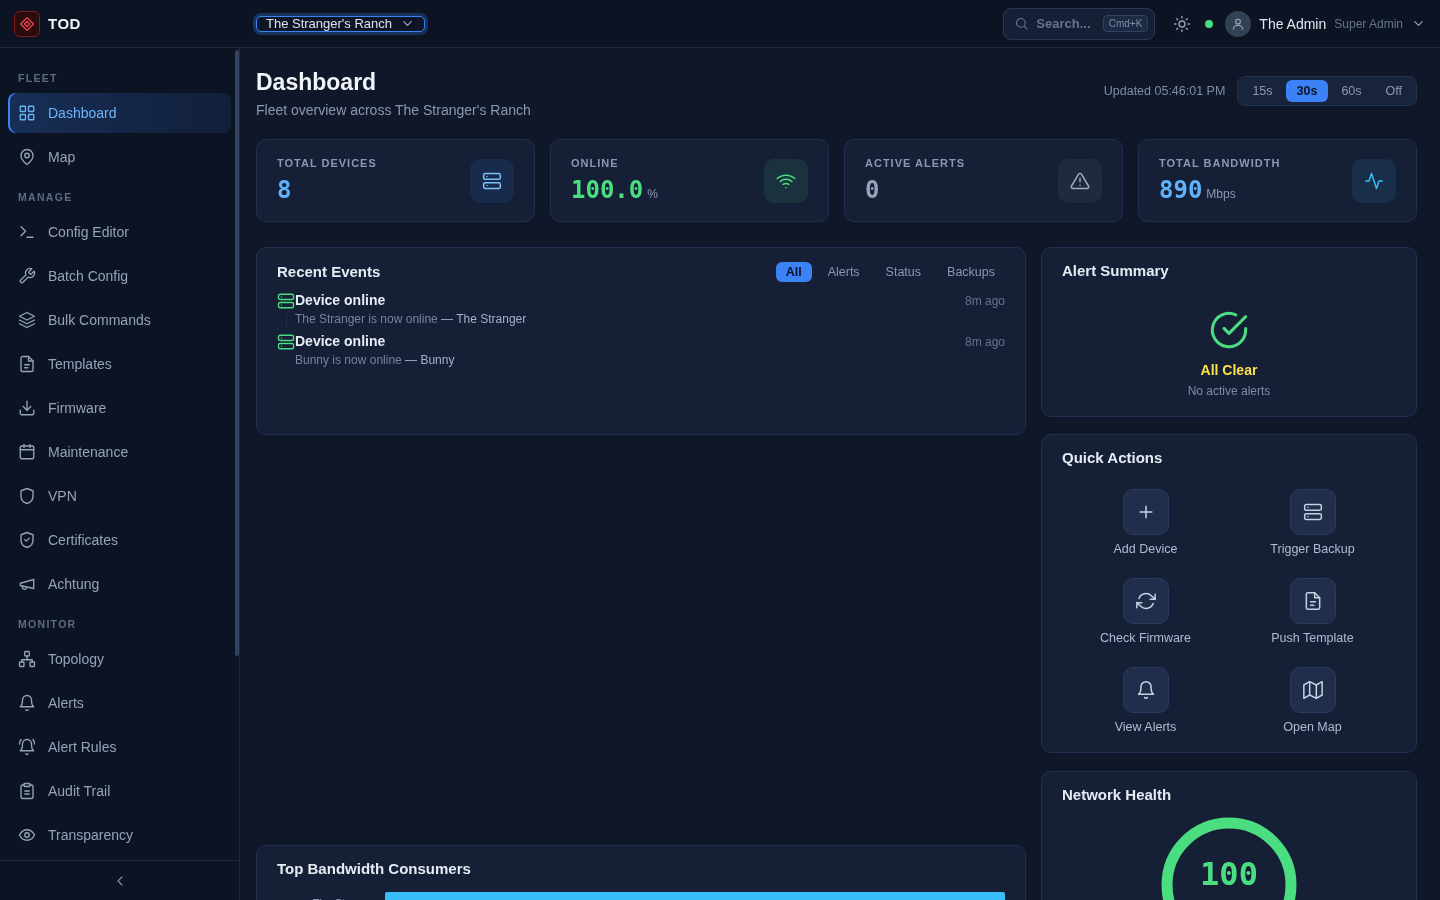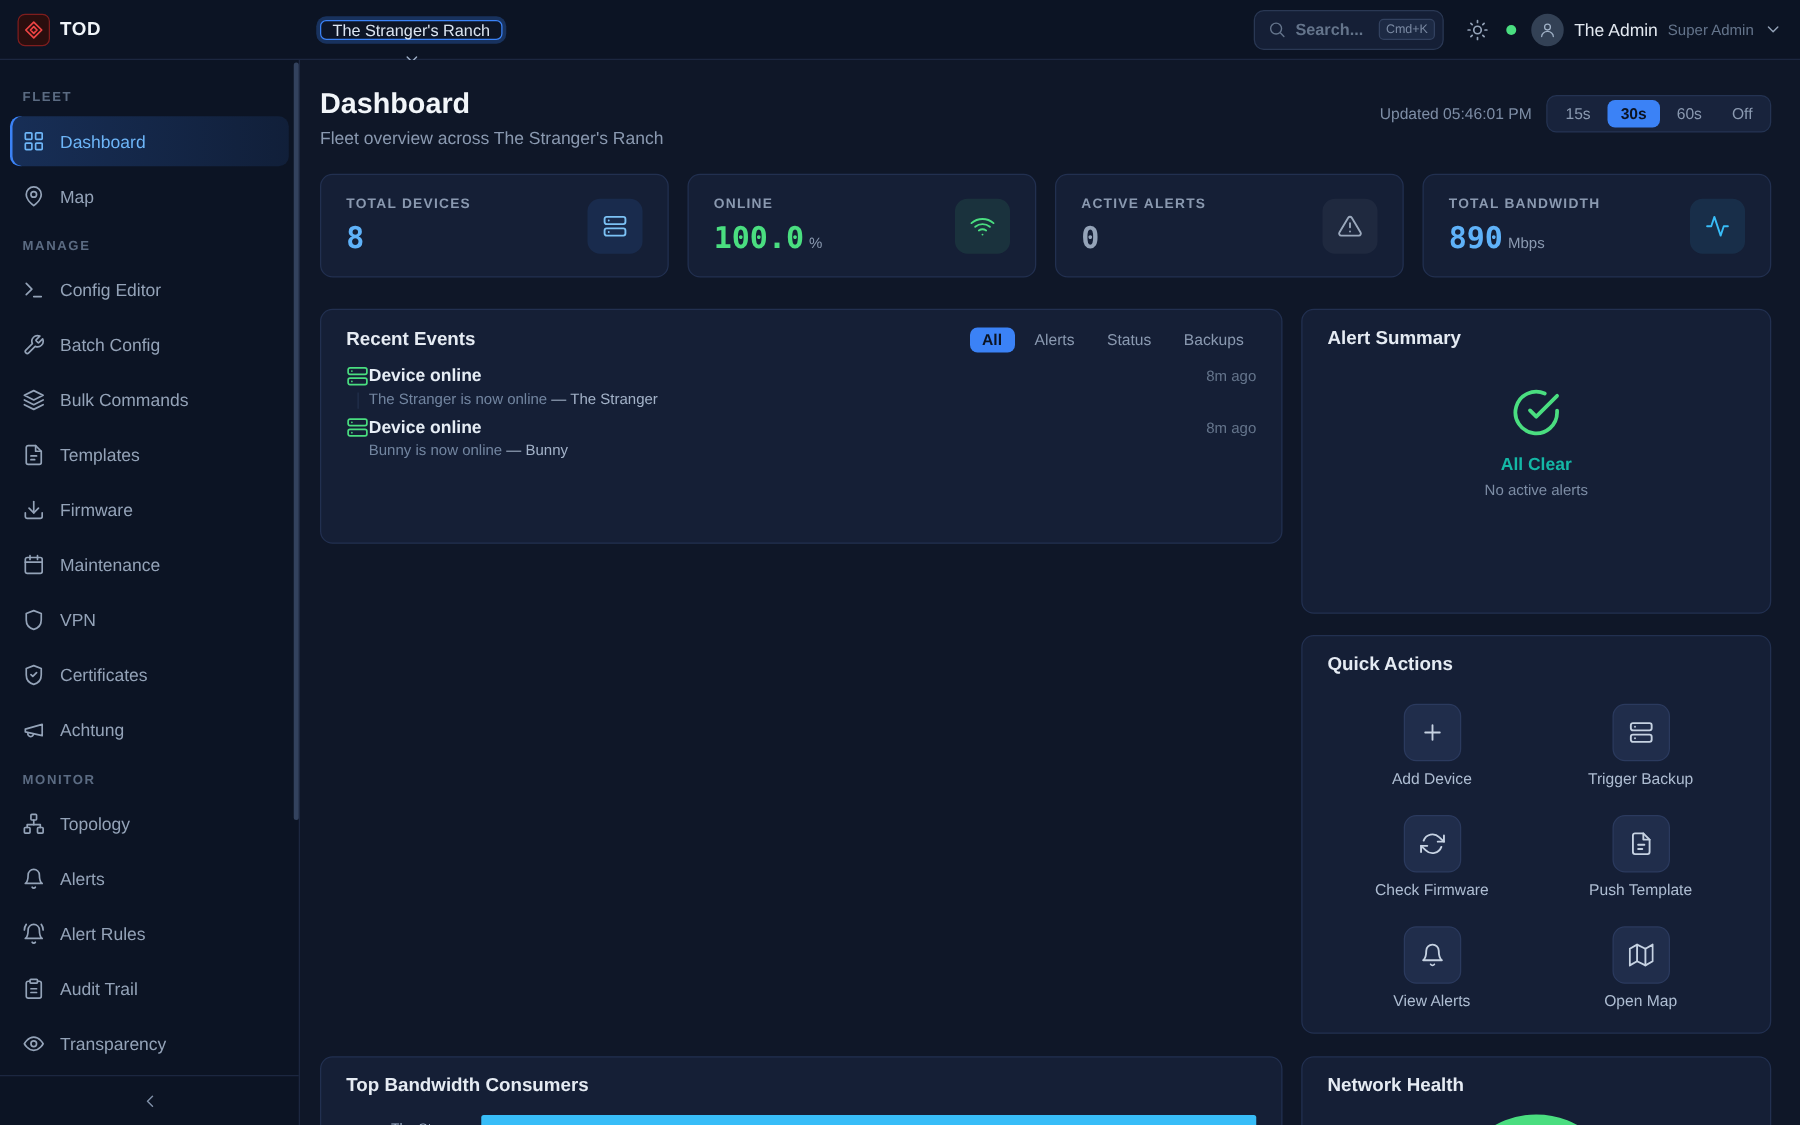--- a/index.html
+++ b/index.html
@@ -16,21 +16,21 @@
   
   .topbar { height:48px; background:#0c1424; border-bottom:1px solid #1c2740;
             display:flex; align-items:center; }
   .brand { width:240px; flex:none; display:flex; align-items:center; gap:8px; padding-left:14px; }
   .logo { width:26px; height:26px; border-radius:6px; background:#2a0e0e; border:1px solid #7f1d1d;
           display:flex; align-items:center; justify-content:center; color:#ef4444; }
   .logo .icon { width:18px; height:18px; }
   .brand-name { font-weight:700; font-size:15px; letter-spacing:.5px; color:#f1f5f9; }
   .fleet-select { margin-left:16px; height:16px; display:flex; align-items:center; gap:8px;
     background:#0d1526; border:1px solid #3b82f6; box-shadow:0 0 0 3px rgba(59,130,246,.28);
-    border-radius:5px; padding:0 9px; font-size:13px; color:#dbe5f1; cursor:pointer;flex-direction:column; }
+    border-radius:5px; padding:0 9px; font-size:13px; color:#dbe5f1; cursor:pointer; }
   .fleet-select .icon { color:#9fb0c8; }
   .top-spacer { flex:1; }
   .searchbox { width:152px; height:32px; background:#151f36; border:1px solid #2a3854; border-radius:8px;
     display:flex; align-items:center; gap:7px; padding:0 6px 0 10px; color:#64748b; font-size:13px; cursor:text; }
   .searchbox .search-ph { flex:1;font-weight:bold; }
   kbd { font-family:inherit; font-size:10px; color:#7b8aa3; background:#1d2a44; border:1px solid #32415f;
         border-radius:4px; padding:2px 5px; }
   .iconbtn { background:none; border:none; color:#94a3b8; width:30px; height:30px; margin-left:12px;
     display:flex; align-items:center; justify-content:center; cursor:pointer; padding:0; }
   .status-dot { width:8px; height:8px; border-radius:50%; margin:0 12px 0 8px; }
@@ -111,25 +111,25 @@
 
   
   .bandwidth { margin-top:410px; height:280px; overflow:hidden; }
   .bw-rows { margin-top:14px; }
   .bw-row { display:flex; align-items:center; margin-bottom:7px; }
   .bw-label { width:108px; flex:none; text-align:right; font-size:11px; color:#9fb0c8; padding-right:8px; }
   .bw-track { flex:1; }
   .bw-bar { height:22px; border-radius:2px; }
 
   
-  .alert-summary { height:244px; text-align:center; }
+  .alert-summary { height:170px; text-align:center; }
   .alert-summary .panel-title { text-align:left; }
   .as-icon { margin-top:30px; color:#4ade80; }
   .as-icon .icon { width:40px; height:40px; }
-  .as-status { color:#14b8a6; font-size:14px; font-weight:700; margin-top:8px; }
+  .as-status { color:#fde047; font-size:14px; font-weight:700; margin-top:8px; }
   .as-detail { color:#7d8da5; font-size:12px; margin-top:6px; }
 
   
   .quick-actions { margin-top:17px; height:319px; }
   .qa-grid { display:grid; grid-template-columns:1fr 1fr; row-gap:22px; margin-top:22px; }
   .qa-item { display:flex; flex-direction:column; align-items:center; cursor:pointer; }
   .qa-btn { width:46px; height:46px; border-radius:10px; background:#202d4b; border:1px solid #2b3a5e;
     display:flex; align-items:center; justify-content:center; color:#c6d2e2; }
   .qa-btn .icon { width:20px; height:20px; }
   .qa-label { margin-top:7px; font-size:12.5px; color:#aebdd2; }

